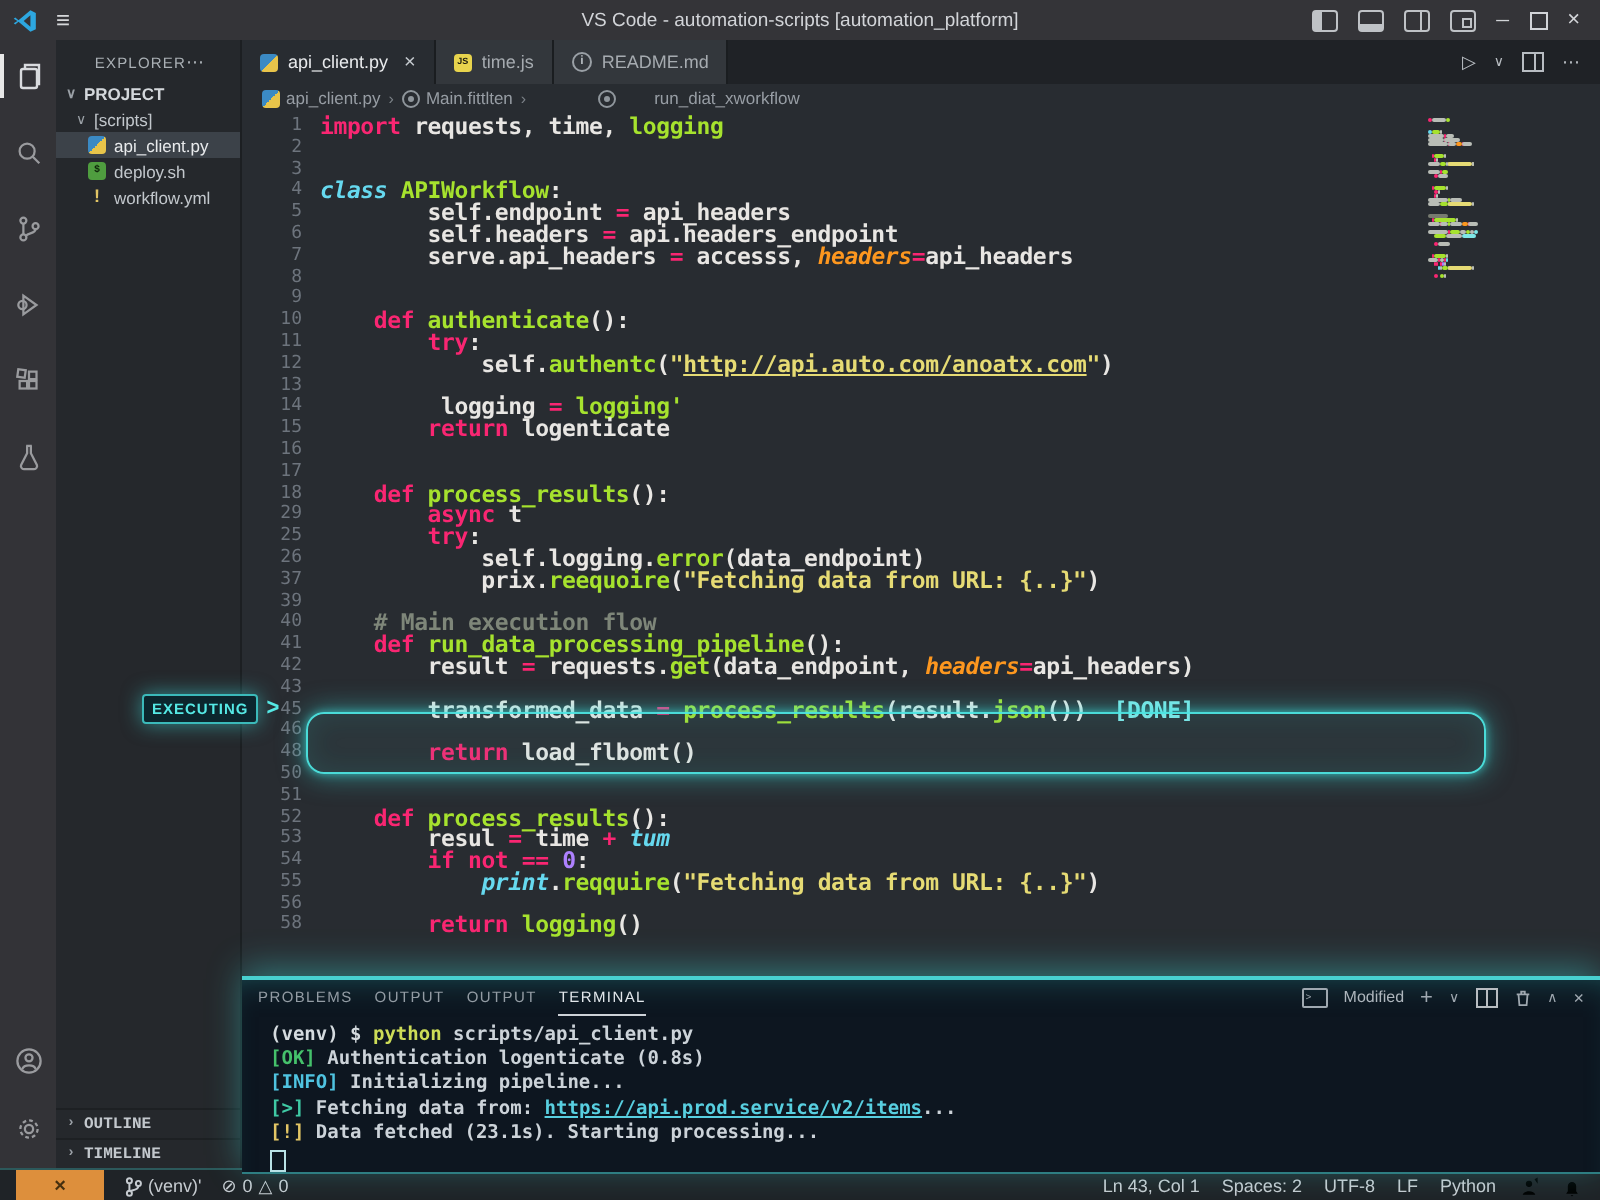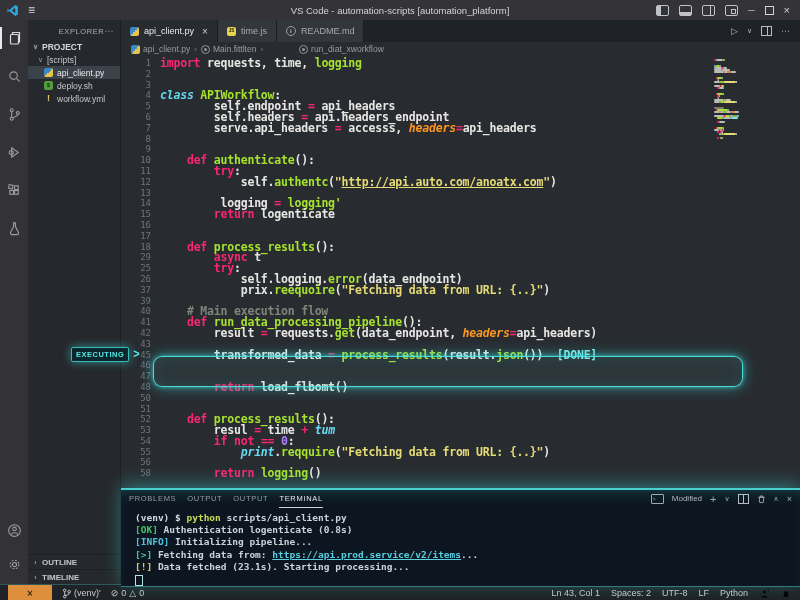--- a/index.html
+++ b/index.html
@@ -21,38 +21,38 @@
   
   .body-row{display:flex;height:564px;}
   .activitybar{width:28px;background:#333337;display:flex;flex-direction:column;align-items:center;padding-top:6px;gap:14px;flex:none;}
   .act-item{width:28px;height:24px;display:flex;align-items:center;justify-content:center;opacity:.62;position:relative;}
   .act-item.active{opacity:1;}
   .act-item.active::before{content:"";position:absolute;left:0;top:1px;bottom:1px;width:2px;background:#e8e8e8;}
   .act-item svg{stroke:#d9dbde;fill:none;stroke-width:1.2;}
   .act-bottom{margin-top:auto;display:flex;flex-direction:column;gap:10px;align-items:center;padding-bottom:8px;}
   
   .sidebar{width:92px;background:#25282c;flex:none;position:relative;border-right:1px solid #1c1f22;color:#c2c7cc;}
-  .sb-header{display:flex;align-items:center;justify-content:flex-end;padding:6px 6px 4px 8px;
+  .sb-header{display:flex;align-items:center;justify-content:center;padding:6px 6px 4px 8px;
              font-size:7.5px;letter-spacing:.6px;color:#aab0b5;}
   .sb-ellipsis{font-size:9px;color:#aab0b5;}
   .sb-row{display:flex;align-items:center;gap:3px;height:13px;font-size:8.5px;padding-left:4px;white-space:nowrap;}
   .sb-row .chev{font-size:7px;color:#9ba1a7;width:7px;text-align:center;}
   .sb-row.bold{font-weight:bold;color:#d4d8dc;}
   .sb-file{padding-left:16px;gap:4px;}
   .sb-file.selected{background:#3c4249;color:#e8eaec;}
   .fi{width:9px;height:9px;flex:none;display:inline-flex;align-items:center;justify-content:center;border-radius:2px;
       font-size:5px;font-weight:bold;line-height:1;}
   .fi-py{background:linear-gradient(135deg,#3b8ac4 50%,#e8c44a 50%);}
   .fi-sh{background:#4f9d3f;color:#0d2208;}.fi-sh::before{content:"$";}
   .fi-warn{color:#e2c565;font-size:9px;font-weight:bold;}.fi-warn::before{content:"!";}
   .fi-js{background:#e8d44d;color:#1c1c10;}.fi-js::before{content:"JS";font-size:4.5px;}
   .fi-readme{border:1px solid #9aa0a6;border-radius:50%;color:#b9bfc4;width:8px;height:8px;}.fi-readme::before{content:"i";font-size:6px;}
   .fi-sym{border:1px solid #8f969c;border-radius:50%;width:7px;height:7px;position:relative;}
   .fi-sym::before{content:"";position:absolute;inset:2px;border-radius:50%;background:#8f969c;}
-  .sb-bottom{position:absolute;bottom:0;left:0;right:0;}
+  .sb-bottom{position:absolute;bottom:0;left:0;right:0;font-family:Liberation Mono, monospace;}
   .sb-bottom .sb-row{font-weight:bold;font-size:8px;color:#c3c8cd;height:14px;border-top:1px solid #1d2023;}
   
   .editor-col{flex:1;display:flex;flex-direction:column;min-width:0;}
   .tabbar{height:22px;background:#1f2226;display:flex;align-items:stretch;flex:none;}
   .tabs{display:flex;}
   .tab{display:flex;align-items:center;gap:5px;padding:0 9px;font-size:9px;color:#a6abb0;background:#33373c;
        border-right:1px solid #1a1d20;white-space:nowrap;}
   .tab.active{background:#282c31;color:#e9ebed;}
   .tab-close{font-size:10px;color:#c6cbd0;margin-left:3px;}
   .tab-actions{margin-left:auto;display:flex;align-items:center;gap:9px;padding-right:10px;color:#b8bdc2;font-size:9px;}
@@ -262,21 +262,21 @@
           <div class="sb-item" style="display: flex; align-items: center; gap: 3px;">
             <div class="fi fi-py"></div>
             <span>api_client.py</span>
           </div>
           <span class="bc-sep">›</span>
           <div class="sb-item" style="display: flex; align-items: center; gap: 3px;">
             <div class="fi fi-sym"></div>
             <span>Main.fittlten</span>
           </div>
           <span class="bc-sep">›</span>
-          <div class="sb-item" style="display: flex; align-items: center; gap: 3px; padding-left: 32px;">
+          <div class="sb-item" style="display: flex; align-items: center; gap: 19px; padding-left: 32px;">
             <div class="fi fi-sym"></div>
             <span>run_diat_xworkflow</span>
           </div>
         </div>
 
       <div class="code-area">
         <div class="code-rows">
             <div class="crow">
               <span class="gut">1</span>
               <span class="ctext"><span class="c-k">import</span><span class="c-w"> requests, time, </span><span class="c-g">logging</span></span>
@@ -384,24 +384,20 @@
             <div class="crow">
               <span class="gut">43</span>
               <span class="ctext"></span>
             </div>
             <div class="crow hl">
               <span class="gut">45</span>
               <span class="ctext"><span class="c-w">        transformed_data </span><span class="c-k">=</span><span class="c-w"> </span><span class="c-g">process_results</span><span class="c-w">(result.</span><span class="c-g">json</span><span class="c-w">())  </span><span class="c-t">[DONE]</span></span>
             </div>
             <div class="crow hl">
               <span class="gut">46</span>
-            </div>
-            <div class="crow">
-              <span class="gut">47</span>
-              <span class="ctext"></span>
             </div>
             <div class="crow">
               <span class="gut">48</span>
               <span class="ctext"><span class="c-w">        </span><span class="c-k">return</span><span class="c-w"> load_flbomt()</span></span>
             </div>
             <div class="crow">
               <span class="gut">50</span>
               <span class="ctext"></span>
             </div>
             <div class="crow">

